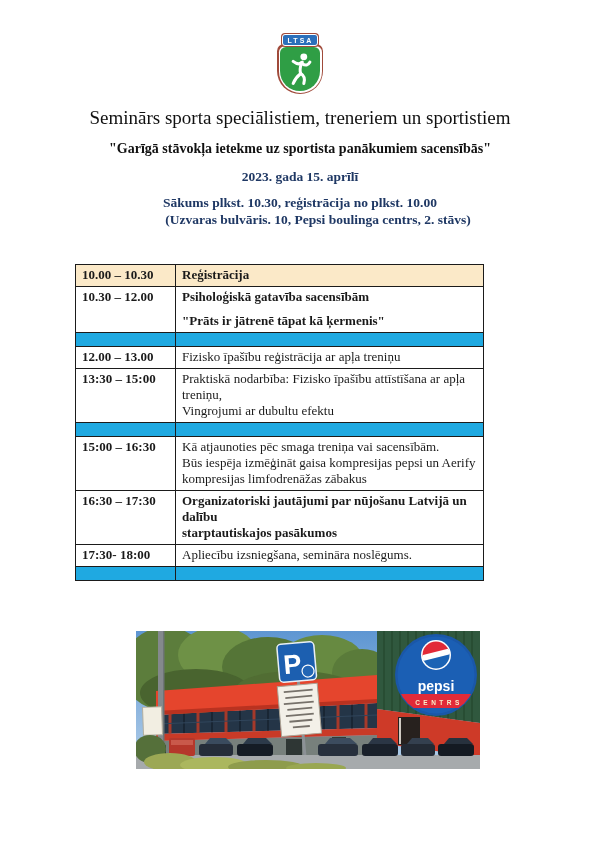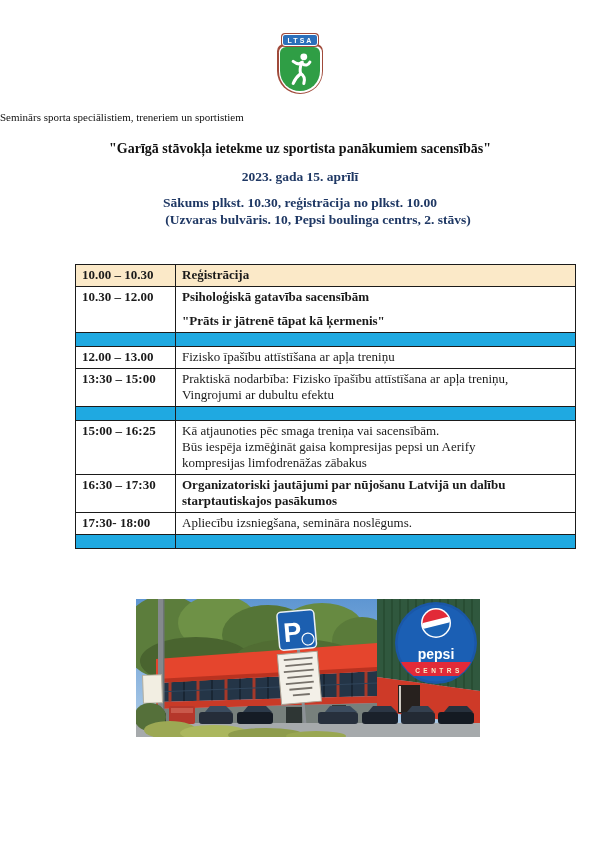--- a/index.html
+++ b/index.html
@@ -16,27 +16,27 @@
     font-family:"Liberation Sans",sans-serif;font-weight:bold;
     font-size:7px;letter-spacing:2px;line-height:1;
     padding:2px 4px 1px 5px;border:1px solid #fff;border-radius:3px;
     box-shadow:0 0 0 1px #A04A3A;
   }
   .shield-outer{margin-top:-2px;background:#A04A3A;padding:1.5px;border-radius:8px 8px 26px 26px;}
   .shield-mid{background:#fff;padding:1.5px;border-radius:7px 7px 24px 24px;}
   .shield{width:40px;height:44px;background:#2F9E45;border-radius:6px 6px 20px 20px;
     display:flex;align-items:center;justify-content:center;}
   
-  .h-line1{margin-top:13px;text-align:left;font-size:11px;line-height:17px;color:#111;}
+  .h-line1{margin-top:13px;text-align:center;font-size:19px;line-height:17px;color:#111;}
   .h-line2{margin-top:14px;text-align:center;font-size:14px;line-height:17px;font-weight:bold;color:#111;}
   .h-date{margin-top:11px;text-align:center;font-size:13.5px;line-height:17px;font-weight:bold;color:#1F3864;}
   .h-start{margin-top:9px;text-align:center;font-size:13.5px;line-height:17px;font-weight:bold;color:#1F3864;}
   .h-venue{text-align:center;font-size:13.5px;line-height:17px;font-weight:bold;color:#1F3864;padding-left:36px;}
   
-  table.schedule{border-collapse:collapse;margin:36px 0 0 75px;width:501px;table-layout:fixed;font-size:13px;}
+  table.schedule{border-collapse:collapse;margin:36px 0 0 75px;width:409px;table-layout:fixed;font-size:13px;}
   table.schedule td{border:1px solid #1b1b1b;vertical-align:top;padding:2px 6px 3px;line-height:16px;}
   td.time{font-weight:bold;white-space:nowrap;}
   tr.beige td{background:#FBE9C8;}
   tr.divider td{background:#1FA9E1;height:13px;padding:0;}
   .b{font-weight:bold;}
   .gap{margin-top:8px;}
   
   .photo{margin:50px 0 0 136px;width:344px;height:138px;line-height:0;}
 </style>
 </head>
@@ -88,35 +88,35 @@
       <div class="b">Psiholoģiskā gatavība sacensībām</div>
       <div class="b gap">"Prāts ir jātrenē tāpat kā ķermenis"</div>
     </td>
   </tr>
   <tr class="divider">
     <td class="time"></td>
         <td></td>
   </tr>
   <tr>
     <td class="time">12.00 – 13.00</td>
-    <td class="desc">Fizisko īpašību attīstīšana ar apļa treniņu</td>
+    <td class="desc">Fizisko īpašību reģistrācija ar apļa treniņu</td>
   </tr>
   <tr>
     <td class="time">13:30 – 15:00</td>
     <td class="desc">
       <div>Praktiskā nodarbība: Fizisko īpašību attīstīšana ar apļa treniņu,</div>
       <div>Vingrojumi ar dubultu efektu</div>
     </td>
   </tr>
   <tr class="divider">
     <td class="time"></td>
         <td></td>
   </tr>
   <tr>
-    <td class="time">15:00 – 16:25</td>
+    <td class="time">15:00 – 16:30</td>
     <td class="desc">
       <div>Kā atjaunoties pēc smaga treniņa vai sacensībām.</div>
       <div>Būs iespēja izmēģināt gaisa kompresijas pepsi un  Aerify</div>
       <div>kompresijas limfodrenāžas zābakus</div>
     </td>
   </tr>
   <tr>
     <td class="time">16:30 – 17:30</td>
     <td class="desc">
       <div class="b">Organizatoriski jautājumi par nūjošanu Latvijā un dalību</div>

